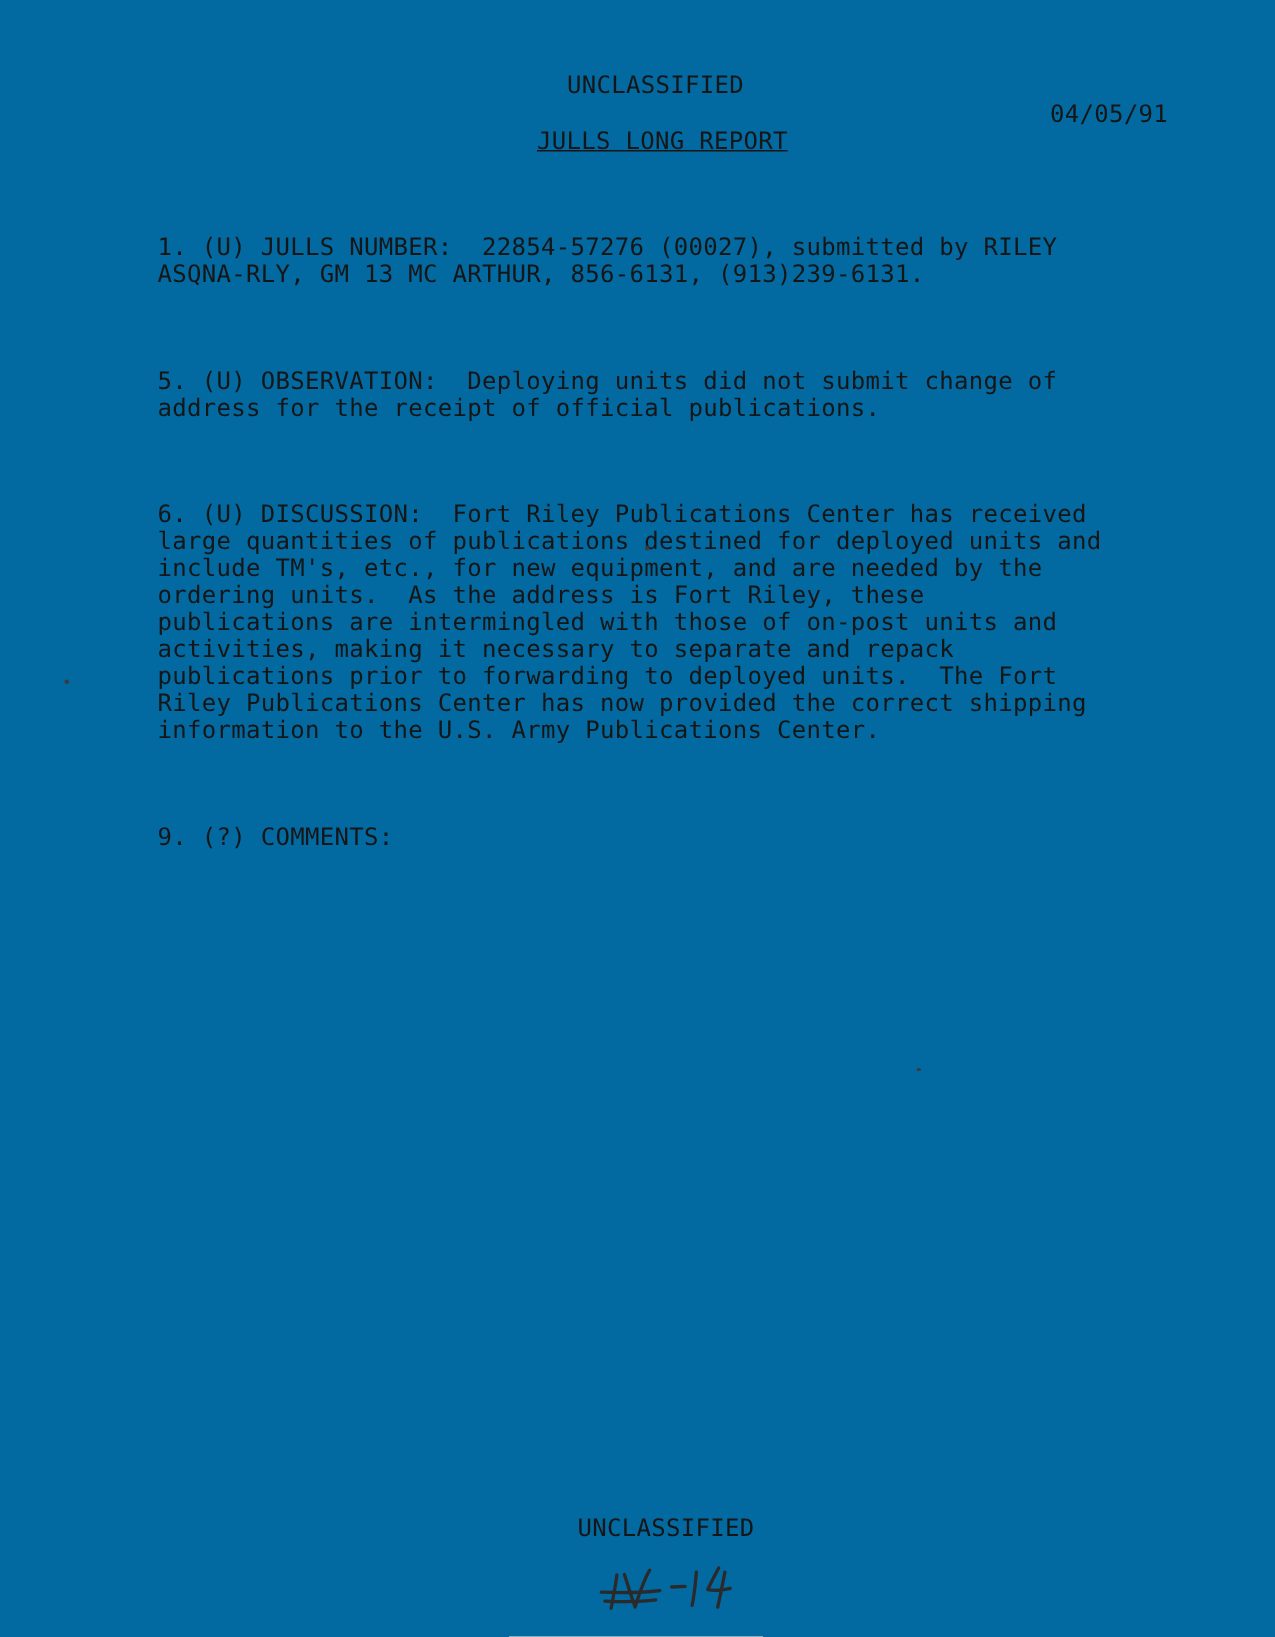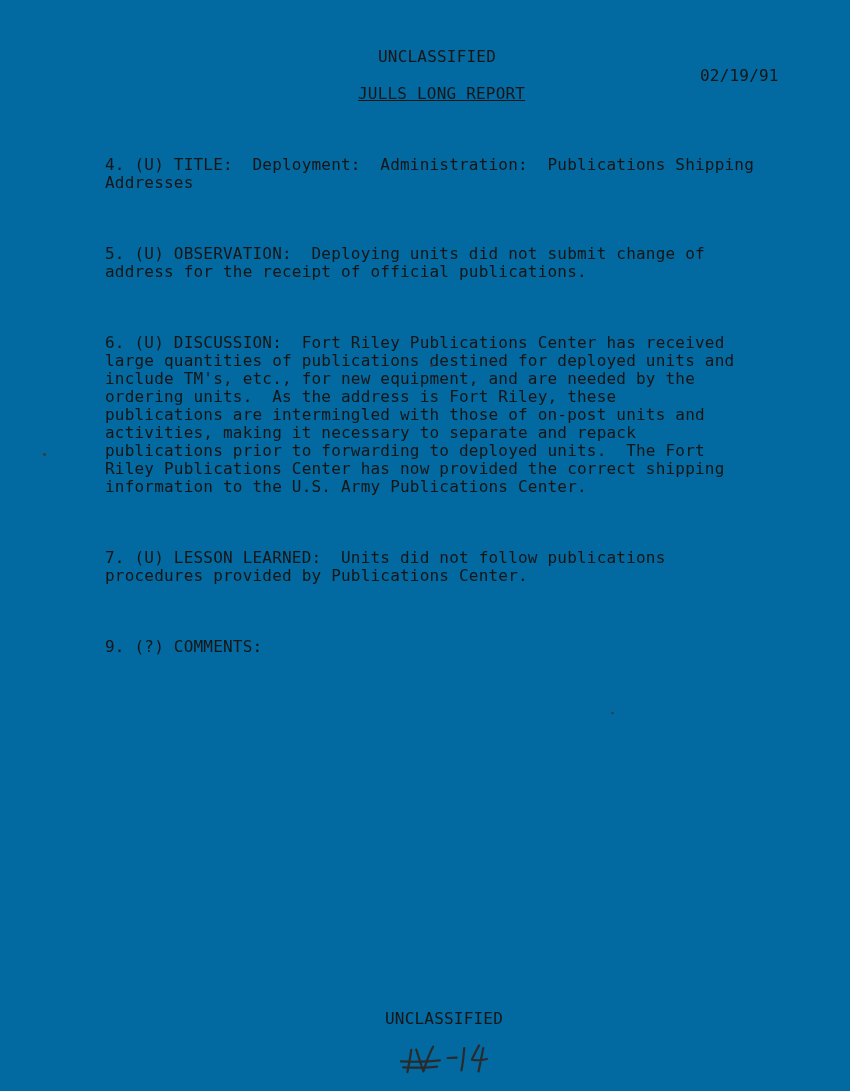--- a/index.html
+++ b/index.html
@@ -58,40 +58,38 @@
   .speck-2 { left: 430px; top: 364px; width: 3px; height: 3px; }
   .speck-3 { left: 611px; top: 712px; width: 3px; height: 2px; }
 </style>
 </head>
 <body>
 
 <div class="page">
 
   <div class="hdr-line classification-top">UNCLASSIFIED</div>
 
-  <div class="hdr-line report-date">02/19/91</div>
+  <div class="hdr-line report-date">04/05/91</div>
 
   <div class="hdr-line report-title">JULLS LONG REPORT</div>
 
   <div class="report-body">
-    <p>4. (U) TITLE:  Deployment:  Administration:  Publications Shipping
-Addresses</p>
+    <p>1. (U) JULLS NUMBER:  22854-57276 (00027), submitted by RILEY
+ASQNA-RLY, GM 13 MC ARTHUR, 856-6131, (913)239-6131.</p>
     <p>5. (U) OBSERVATION:  Deploying units did not submit change of
 address for the receipt of official publications.</p>
     <p>6. (U) DISCUSSION:  Fort Riley Publications Center has received
 large quantities of publications destined for deployed units and
 include TM's, etc., for new equipment, and are needed by the
 ordering units.  As the address is Fort Riley, these
 publications are intermingled with those of on-post units and
 activities, making it necessary to separate and repack
 publications prior to forwarding to deployed units.  The Fort
 Riley Publications Center has now provided the correct shipping
 information to the U.S. Army Publications Center.</p>
-    <p>7. (U) LESSON LEARNED:  Units did not follow publications
-procedures provided by Publications Center.</p>
     <p>9. (?) COMMENTS:</p>
     
     
     
   </div>
 
   <div class="hdr-line classification-bot">UNCLASSIFIED</div>
 
   <div class="handwritten-wrap" aria-label="IV -14">
     <svg width="100" height="42" viewBox="0 0 100 42">

